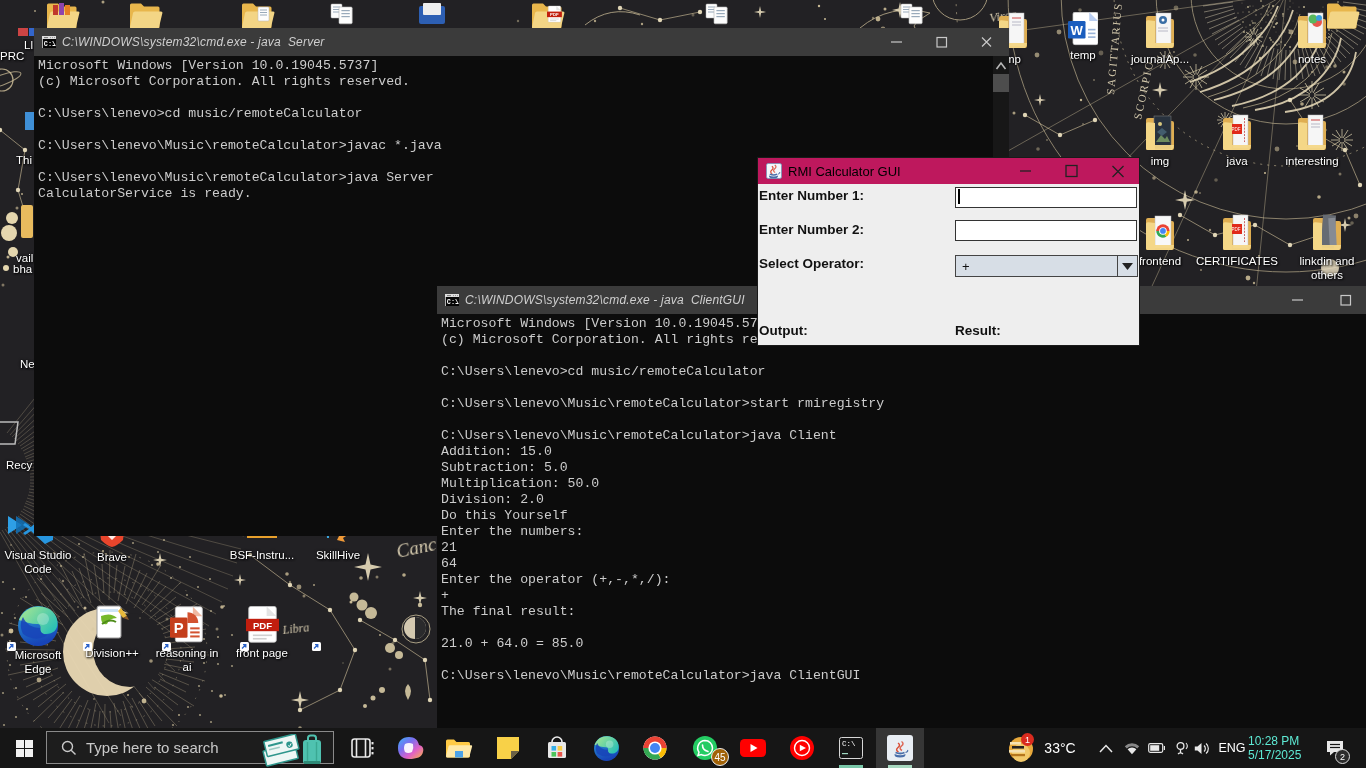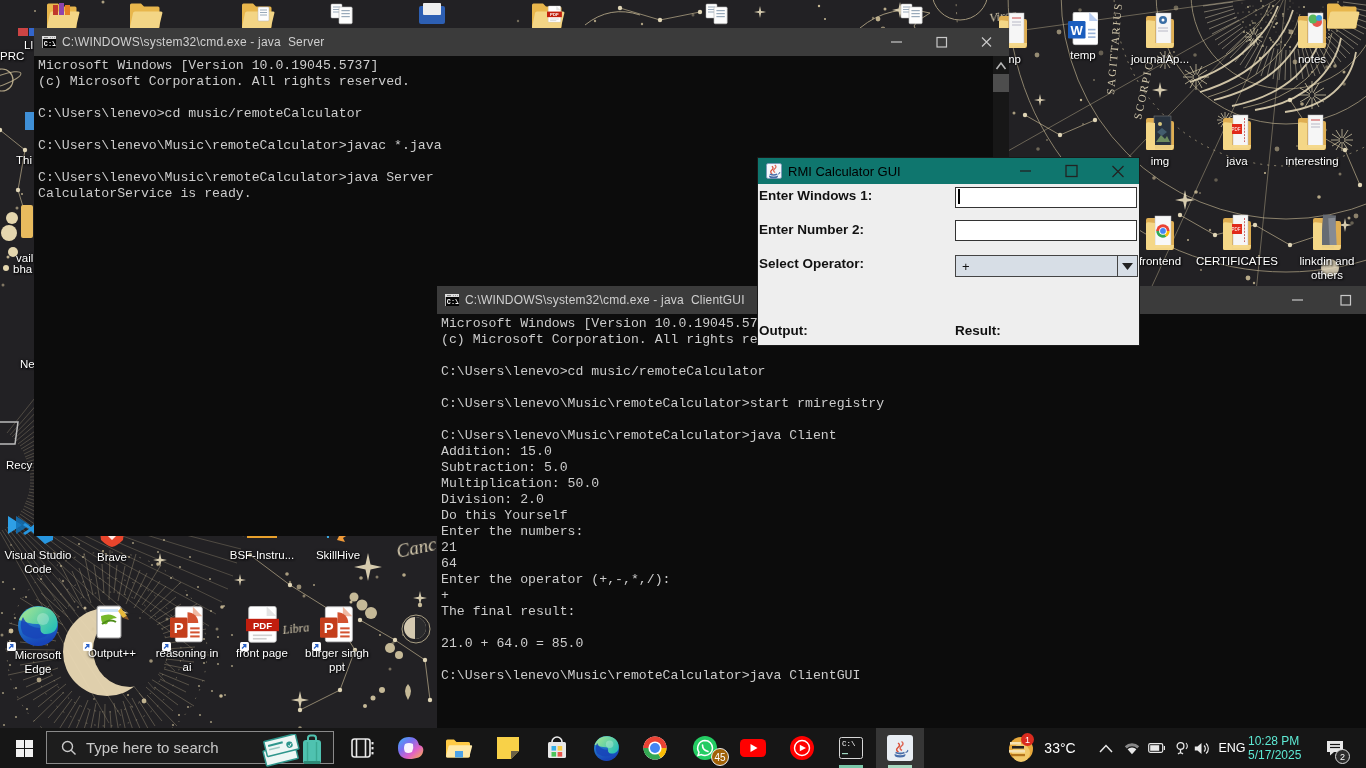--- a/index.html
+++ b/index.html
@@ -1,20 +1,20 @@
 <!DOCTYPE html>
 <html><head><meta charset="utf-8">
 <style>
 html,body{margin:0;padding:0;}
 #screen{position:relative;width:1366px;height:768px;overflow:hidden;background:#222124;
  font-family:"Liberation Sans",sans-serif;}
 .abs{position:absolute;}
 .cmdwin{position:absolute;background:#0c0c0c;}
 .cmdtitle{position:absolute;left:0;top:0;right:0;height:28px;background:#3b3b3b;display:flex;align-items:center;}
-.cmdtitle .txt{color:#cfcfcf;font-size:12px;margin-left:6px;letter-spacing:.2px;}
+.cmdtitle .txt{color:#cfcfcf;font-size:12px;margin-left:6px;letter-spacing:.2px;font-style:italic;}
 .cmdbtn{position:absolute;top:0;width:45px;height:28px;}
 .console{position:absolute;color:#cccccc;font-family:"Liberation Mono",monospace;
  font-size:13.2px;line-height:16px;white-space:pre;}
 .dicon{position:absolute;display:flex;flex-direction:column;align-items:center;}
 .dlabel{color:#fff;font-size:11.5px;line-height:14px;text-align:center;
  text-shadow:1px 1px 2px #000,0 0 3px #000;margin-top:2px;}
 .trayico{position:absolute;top:0;height:40px;display:flex;align-items:center;justify-content:center;}
 </style></head><body>
 <div id="screen">
 <svg class="abs" width="1366" height="768" viewBox="0 0 1366 768" style="left:0;top:0">
@@ -1332,39 +1332,33 @@
     </div>
 <div class="dicon" style="left:67px;top:604px;width:90px">
       <svg width="38" height="40" viewBox="0 0 38 40">
         <rect x="4" y="2" width="24" height="32" rx="2" fill="#fff" stroke="#999" stroke-width="1"></rect>
         <rect x="7" y="5" width="18" height="3" fill="#cde4f7"></rect>
         <path d="M8 12 q10 -4 16 2 q-8 0 -10 6 q-6 2 -6 -8" fill="#76b82a"></path>
         <path d="M9 20 q8 -6 14 -2" stroke="#4e8c1a" stroke-width="2" fill="none"></path>
         <path d="M28 4 L34 12 L30 14 L25 7 Z" fill="#e8b93c"></path>
         <path d="M34 12 L36 16 L30 14 Z" fill="#8a5a2c"></path>
       </svg>
-      <div class="dlabel">Output++</div>
+      <div class="dlabel">Division++</div>
     </div>
 <div class="dicon" style="left:144px;top:606px;width:86px">
       <svg width="35" height="38" viewBox="0 0 26 27">
         <use href="#ppticon"></use>
       </svg>
       <div class="dlabel">reasoning in<br>ai</div>
     </div>
 <div class="dicon" style="left:222px;top:606px;width:80px">
       <svg width="33" height="38" viewBox="0 0 24 27">
         <use href="#pdficon"></use>
       </svg>
       <div class="dlabel">front page</div>
-    </div>
-<div class="dicon" style="left:294px;top:606px;width:86px">
-      <svg width="35" height="38" viewBox="0 0 26 27">
-        <use href="#ppticon"></use>
-      </svg>
-      <div class="dlabel">burger singh<br>ppt</div>
     </div>
 <div class="abs" style="left:7px;top:637px"><svg width="9" height="9" viewBox="0 0 9 9">
         <use href="#shortcut"></use>
       </svg></div>
 <div class="abs" style="left:83px;top:637px"><svg width="9" height="9" viewBox="0 0 9 9">
         <use href="#shortcut"></use>
       </svg></div>
 <div class="abs" style="left:162px;top:637px"><svg width="9" height="9" viewBox="0 0 9 9">
         <use href="#shortcut"></use>
       </svg></div>
@@ -1441,39 +1435,39 @@
 64
 Enter the operator (+,-,*,/):
 +
 The final result:
 
 21.0 + 64.0 = 85.0
 
 C:\Users\lenevo\Music\remoteCalculator&gt;java ClientGUI</div>
     </div>
 <div class="abs" style="left:757px;top:157px;width:383px;height:189px;background:#eeeeee;border:1px solid #1a1a1a;box-sizing:border-box">
- <div class="abs" style="left:0;top:0;right:0;height:26px;background:#0f766e;display:flex;align-items:center">
+ <div class="abs" style="left:0;top:0;right:0;height:26px;background:#be185d;display:flex;align-items:center">
   <svg width="16" height="16" style="margin-left:8px" viewBox="0 0 18 18">
           <rect x="0.5" y="0.5" width="17" height="17" rx="2" fill="#f4f8fc" stroke="#7a96b8" stroke-width="1"></rect>
           <g transform="translate(1,0) scale(0.93)">
             <use href="#javacup"></use>
           </g>
         </svg>
   <span style="font-size:13px;color:#000;margin-left:6px">RMI Calculator GUI</span>
   <svg width="45" height="26" style="position:absolute;left:245px;top:0">
           <line x1="17" y1="13" x2="28" y2="13" stroke="#222" stroke-width="1.3"></line>
         </svg>
   <svg width="45" height="26" style="position:absolute;left:291px;top:0">
           <rect x="17" y="7.5" width="11" height="11" fill="none" stroke="#222" stroke-width="1.3"></rect>
         </svg>
   <svg width="45" height="26" style="position:absolute;left:337px;top:0">
           <path d="M17.5 8 L28.5 19 M28.5 8 L17.5 19" stroke="#222" stroke-width="1.3"></path>
         </svg>
  </div>
- <div class="abs" style="left:1px;top:30px;font-size:13.5px;font-weight:bold;color:#111">Enter Windows 1:</div>
+ <div class="abs" style="left:1px;top:30px;font-size:13.5px;font-weight:bold;color:#111">Enter Number 1:</div>
  <div class="abs" style="left:197px;top:29px;width:180px;height:19px;background:#fff;border:1.5px solid #333">
    <div style="position:absolute;left:2px;top:1px;width:1.5px;height:15px;background:#000"></div>
       </div>
  <div class="abs" style="left:1px;top:64px;font-size:13.5px;font-weight:bold;color:#111">Enter Number 2:</div>
  <div class="abs" style="left:197px;top:62px;width:180px;height:19px;background:#fff;border:1.5px solid #333"></div>
  <div class="abs" style="left:1px;top:98px;font-size:13.5px;font-weight:bold;color:#111">Select Operator:</div>
  <div class="abs" style="left:197px;top:97px;width:181px;height:20px;background:#d7dee6;border:1.5px solid #444">
    <span style="position:absolute;left:6px;top:3px;font-size:13px;color:#111">+</span>
    <div style="position:absolute;right:0;top:0;width:19px;height:20px;background:#d7dee6;border-left:1.5px solid #444">
      <svg width="19" height="20">

